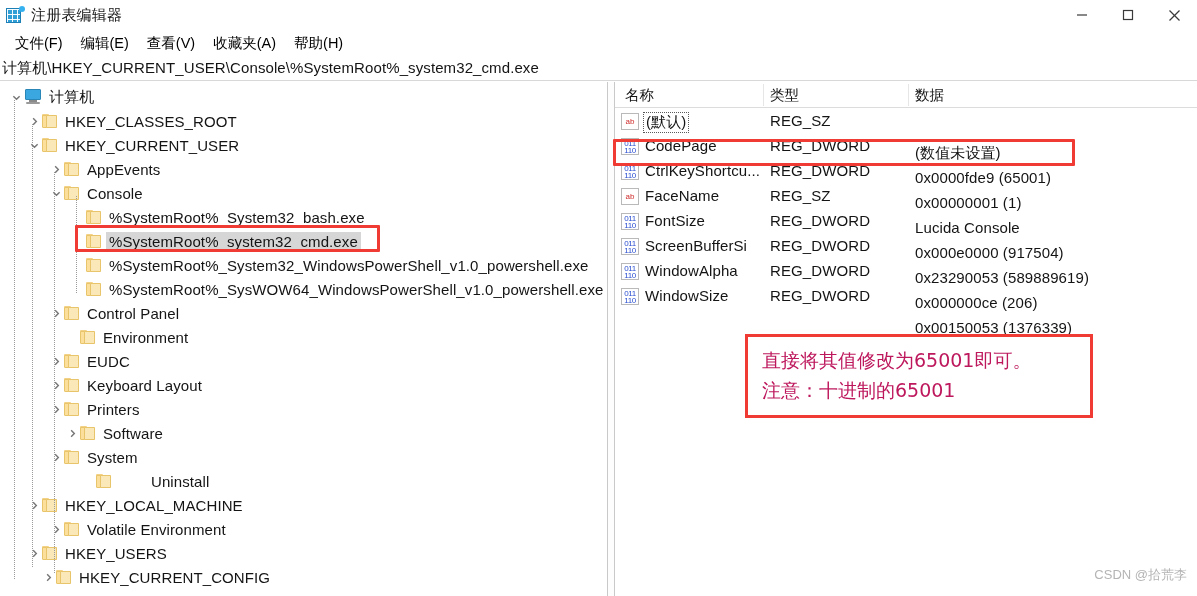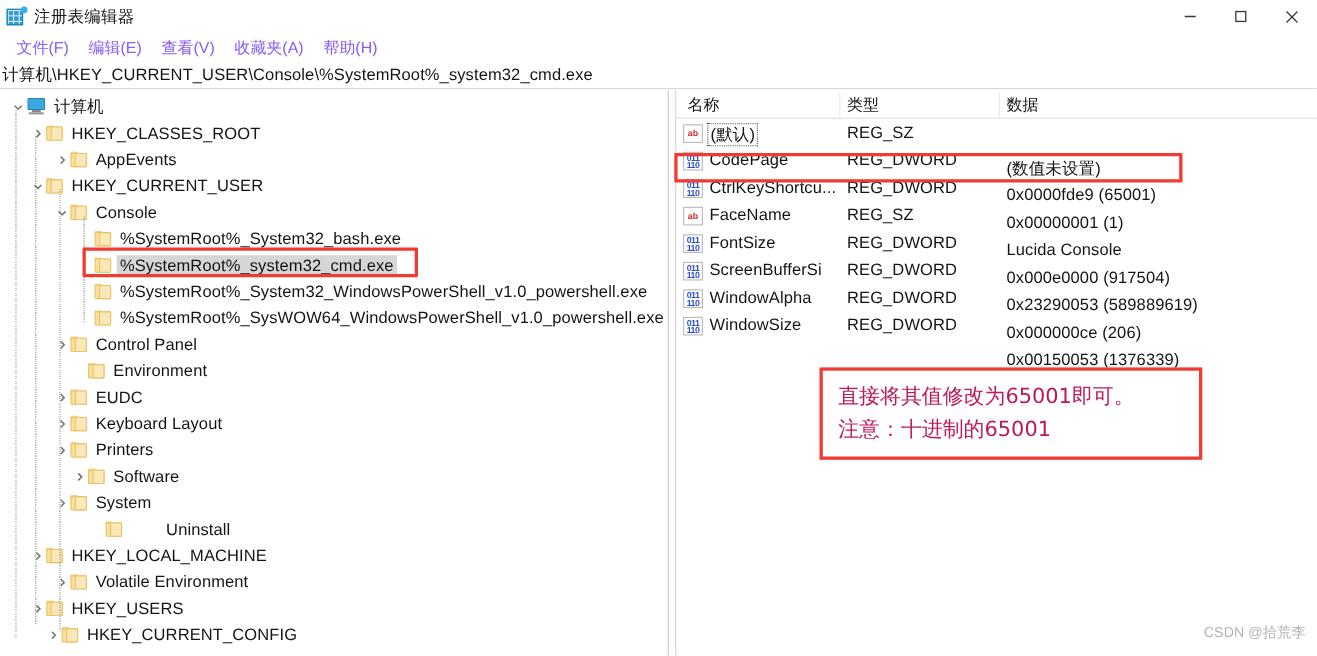--- a/index.html
+++ b/index.html
@@ -41,21 +41,21 @@
     color:#404040;
   }
   .win-btn svg{display:block;}
 
   
   .menubar{
     position:absolute;left:0;top:32px;width:1197px;height:22px;
     display:flex;align-items:center;padding-left:6px;box-sizing:border-box;
   }
   .menu-item{
-    font-size:14.5px;color:#8b5cf6;padding:1px 9px;white-space:nowrap;
+    font-size:14.5px;color:#000000;padding:1px 9px;white-space:nowrap;
   }
 
   
   .addressbar{
     position:absolute;left:0;top:56px;width:1197px;height:25px;
     display:flex;align-items:center;
     border-bottom:1px solid #d8d8d8;box-sizing:border-box;
   }
   .address-text{
     font-size:15px;color:#141414;padding-left:2px;white-space:nowrap;
@@ -141,21 +141,21 @@
   .lh-sep{position:absolute;top:2px;width:1px;height:22px;background:#e6e6e6;}
   .list-rows{position:absolute;left:0;top:27px;width:582px;}
   .lrow{position:relative;height:25px;}
   .lcell{position:absolute;top:3px;font-size:15px;color:#141414;white-space:nowrap;letter-spacing:.1px;}
   .lcell.name{left:30px;}
   .lcell.type{left:155px;}
   .lcell.data{left:300px;margin-top:32px;}
   .vicon{
     position:absolute;left:6px;top:4px;width:18px;height:17px;
     background:#fff;border:1px solid #b9b9b9;box-sizing:border-box;
-    font-size:8px;line-height:7px;font-weight:bold;
+    font-size:8px;line-height:7px;font-weight:normal;
     font-family:"Liberation Sans",sans-serif;
     display:flex;align-items:center;justify-content:center;overflow:hidden;
   }
   .vicon.sz{color:#cf2c2c;}
   .vicon.dword{color:#2b4fd0;letter-spacing:-.5px;}
   .vicon .two{display:flex;flex-direction:column;align-items:center;line-height:7px;}
   .dotted-name{
     border:1px dotted #5a5a5a;padding:0 2px;margin-left:-2px;
   }
 
@@ -240,45 +240,45 @@
               <path d="M3.5 1.5 L7 5 L3.5 8.5"></path>
             </svg>
           </div>
           <div class="folder">
             <div class="tab"></div>
             <div class="body"></div>
             <div class="shade"></div>
           </div>
           <span class="tlabel">HKEY_CLASSES_ROOT</span>
         </div>
+        <div class="tnode" style="padding-left: 26px;">
+          <div class="twist">
+            <svg class="chev" viewBox="0 0 10 10">
+              <path d="M1.5 3.5 L5 7 L8.5 3.5"></path>
+            </svg>
+          </div>
+          <div class="folder">
+            <div class="tab"></div>
+            <div class="body"></div>
+            <div class="shade"></div>
+          </div>
+          <span class="tlabel">HKEY_CURRENT_USER</span>
+        </div>
         <div class="tnode" style="padding-left: 48px;">
           <div class="twist">
             <svg class="chev" viewBox="0 0 10 10">
               <path d="M3.5 1.5 L7 5 L3.5 8.5"></path>
             </svg>
           </div>
           <div class="folder">
             <div class="tab"></div>
             <div class="body"></div>
             <div class="shade"></div>
           </div>
           <span class="tlabel">AppEvents</span>
-        </div>
-        <div class="tnode" style="padding-left: 26px;">
-          <div class="twist">
-            <svg class="chev" viewBox="0 0 10 10">
-              <path d="M1.5 3.5 L5 7 L8.5 3.5"></path>
-            </svg>
-          </div>
-          <div class="folder">
-            <div class="tab"></div>
-            <div class="body"></div>
-            <div class="shade"></div>
-          </div>
-          <span class="tlabel">HKEY_CURRENT_USER</span>
         </div>
         <div class="tnode" style="padding-left: 48px;">
           <div class="twist">
             <svg class="chev" viewBox="0 0 10 10">
               <path d="M1.5 3.5 L5 7 L8.5 3.5"></path>
             </svg>
           </div>
           <div class="folder">
             <div class="tab"></div>
             <div class="body"></div>

